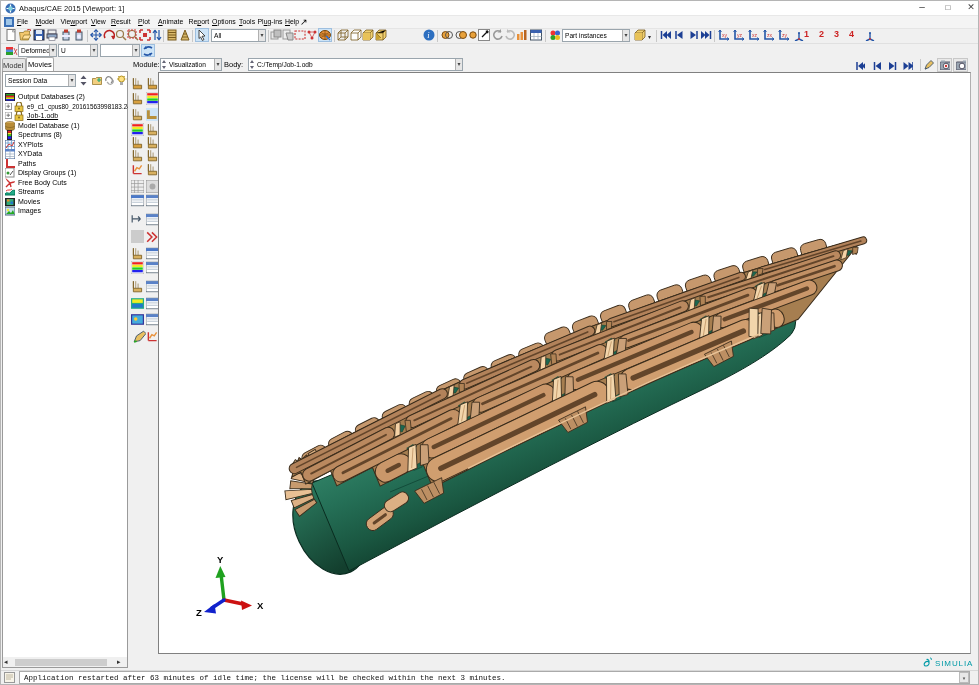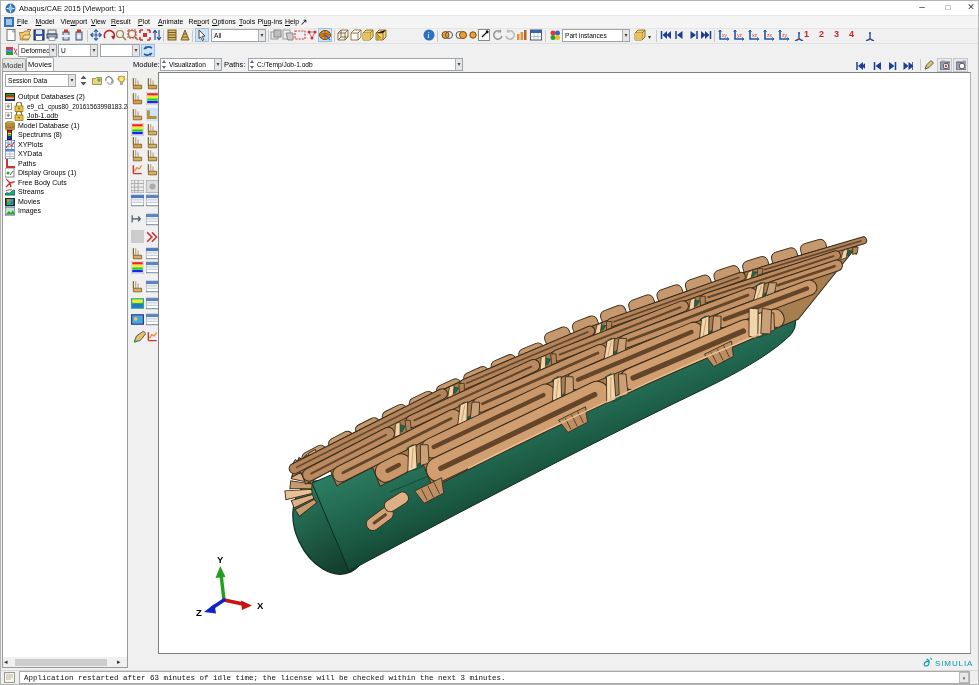--- a/index.html
+++ b/index.html
@@ -301,21 +301,21 @@
 <div class="abs" style="left:2px;top:58px;width:24px;height:14px;background:#e4e4e4;border:1px solid #ababab;border-bottom:none;border-radius:2px 2px 0 0;font-size:7.5px;line-height:13px;color:#333">Model</div>
 <div class="abs" style="left:26px;top:57px;width:28px;height:15px;background:#fff;border:1px solid #ababab;border-bottom:none;border-radius:2px 2px 0 0;font-size:7.5px;text-align:center;line-height:14px">Movies</div>
 <div class="abs t7" style="left:133px;top:60px">Module:</div>
 <div class="combo" style="left:160px;top:58px;width:62px">
     <span class="txt" style="left:8px">Visualization</span>
     <span class="arr">▾</span>
   </div>
 <svg class="abs" style="left:161px;top:59px" width="6" height="11" viewBox="0 0 6 11">
     <path d="M3 1L1 4h4zM3 10L1 7h4z" fill="#667"></path>
   </svg>
-<div class="abs t7" style="left:224px;top:60px">Paths:</div>
+<div class="abs t7" style="left:224px;top:60px">Body:</div>
 <div class="combo" style="left:248px;top:58px;width:215px">
     <span class="txt" style="left:8px">C:/Temp/Job-1.odb</span>
     <span class="arr">▾</span>
   </div>
 <svg class="abs" style="left:249px;top:59px" width="6" height="11" viewBox="0 0 6 11">
     <path d="M3 1L1 4h4zM3 10L1 7h4z" fill="#667"></path>
   </svg>
 <svg class="abs" style="left:855.0px;top:60px" width="10" height="10" viewBox="0 0 10 10">
     <path d="M2 2v8" stroke="#1c3f94" stroke-width="1.5"></path>
     <path d="M8 2L3 6l5 4z" fill="#1c3f94"></path>

